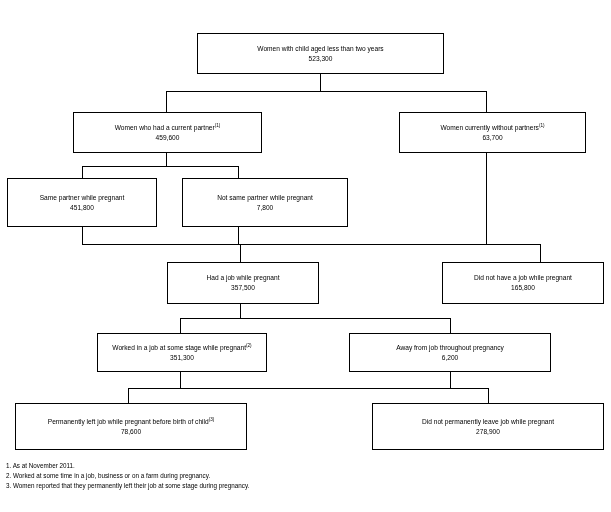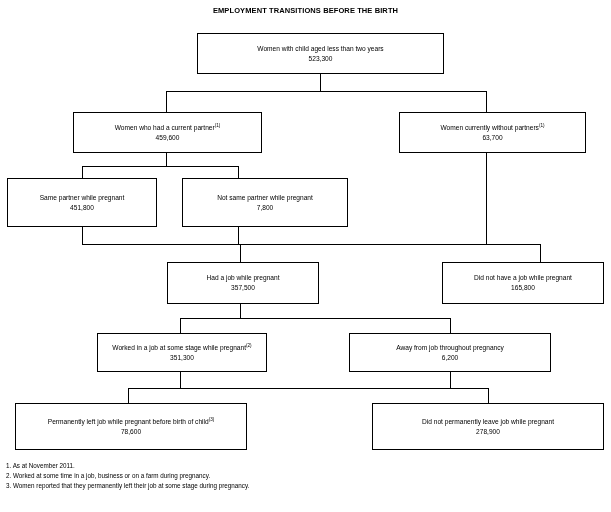--- a/index.html
+++ b/index.html
@@ -70,21 +70,20 @@
     line-height: 1.62;
     color: #000000;
   }
   #footnotes .fnote { display: block; white-space: nowrap; }
 </style>
 </head>
 <body>
 
 <div id="page">
 
-  <div id="chart-title">EMPLOYMENT TRANSITIONS BEFORE THE BIRTH</div>
 
   <div class="conn v" style="left:320px; top:73px; height:18px;"></div>
   <div class="conn h" style="left:166px; top:91px; width:321px;"></div>
   <div class="conn v" style="left:166px; top:91px; height:21px;"></div>
   <div class="conn v" style="left:486px; top:91px; height:21px;"></div>
 
   <div class="conn v" style="left:166px; top:152px; height:14px;"></div>
   <div class="conn h" style="left:82px; top:166px; width:157px;"></div>
   <div class="conn v" style="left:82px; top:166px; height:12px;"></div>
   <div class="conn v" style="left:238px; top:166px; height:12px;"></div>

